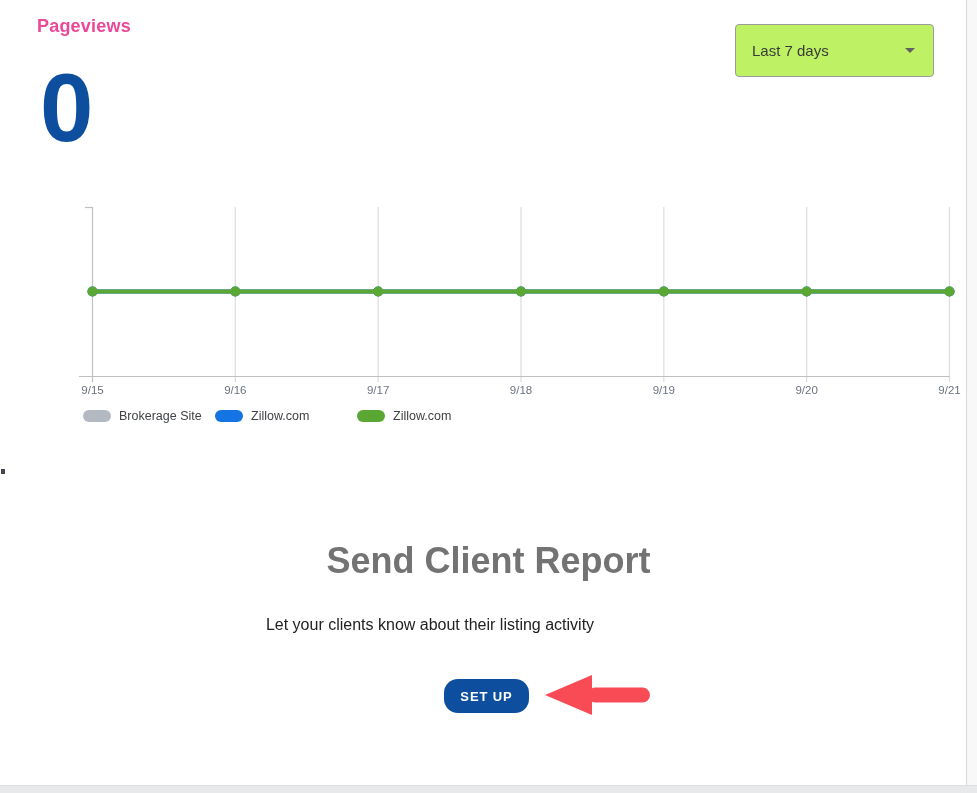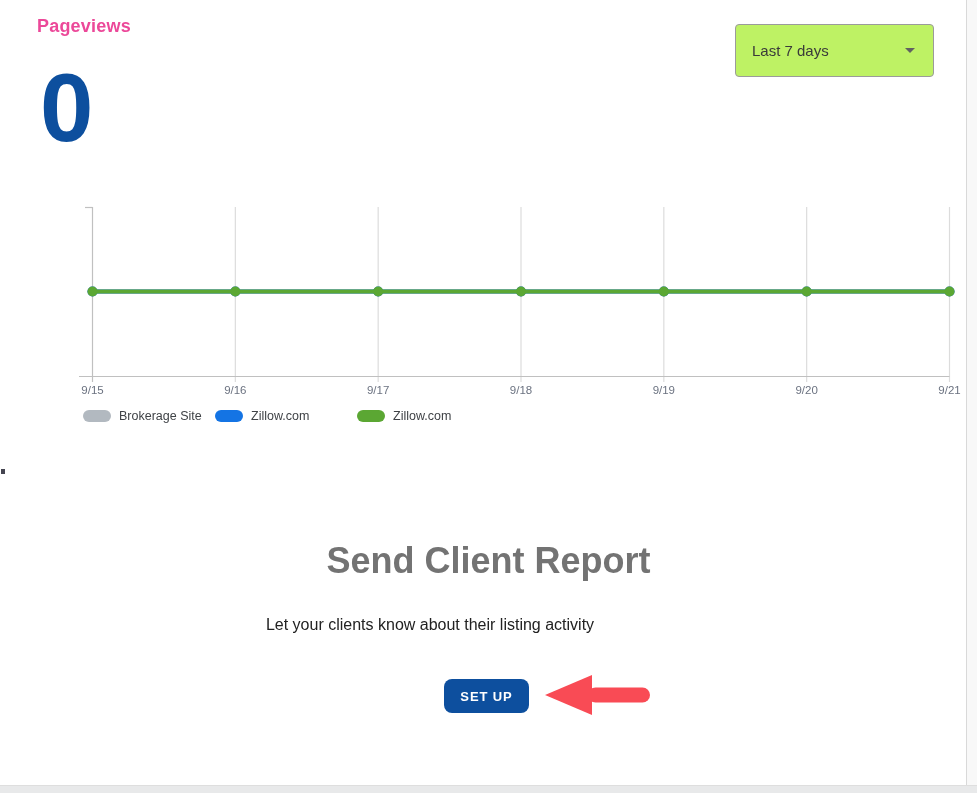--- a/index.html
+++ b/index.html
@@ -52,21 +52,21 @@
   }
   .report-subtitle {
     position:absolute; left:0; top:616px; width:860px;
     text-align:center;
     font-size:16px; color:#222222;
   }
   .setup-button {
     position:absolute; left:444px; top:679px;
     width:85px; height:34px;
     background:#0d4f9e; color:#ffffff;
-    border:none; border-radius:8px;
+    border:none; border-radius:14px;
     font-family:"Liberation Sans", sans-serif;
     font-size:13px; font-weight:700; letter-spacing:0.9px;
     cursor:pointer;
   }
   .arrow-annotation { position:absolute; left:543px; top:673px; width:110px; height:46px; }
   .scrollbar-track {
     position:absolute; right:0; top:0; width:11px; height:793px;
     background:#f8f8f8; border-left:1px solid #d9d9d9;
   }
   .bottom-bar {

